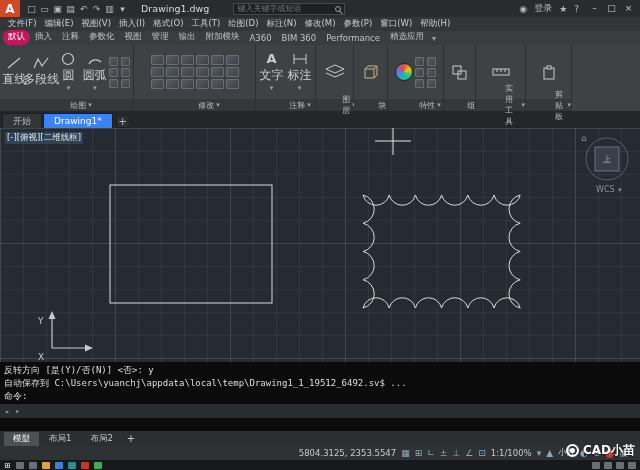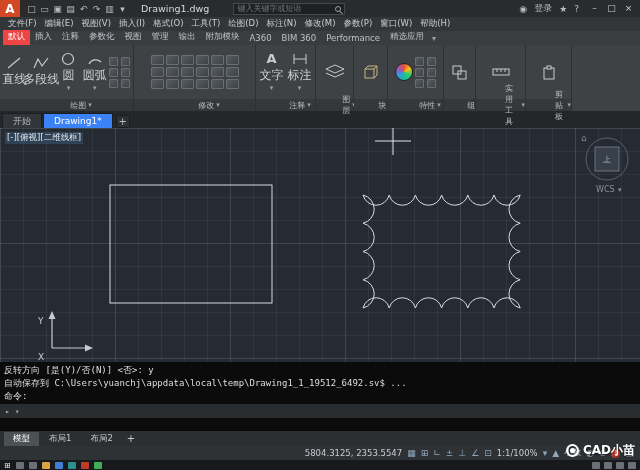--- a/index.html
+++ b/index.html
@@ -25,21 +25,21 @@
   .winbtns { display:flex; }
   .winbtn { width:17px; height:15px; text-align:center; line-height:15px; color:#c9cdd1; font-size:9px; }
 
   
   .menubar { display:flex; align-items:center; height:14px; background:#333639; padding-left:4px; }
   .menu-item { padding:0 4px; font-size:8.5px; color:#c9cdd1; white-space:nowrap; }
 
   
   .ribbontabs { display:flex; align-items:flex-end; height:14px; background:#3a3d40; padding-left:3px; }
   .rtab { padding:1px 5px 2px; font-size:8.5px; color:#bdc2c6; white-space:nowrap; }
-  .rtab.active { background:#ef4444; color:#fff; }
+  .rtab.active { background:#be185d; color:#fff;border-radius:7px; }
   .rtab-caret { color:#9aa0a5; font-size:8px; padding:0 3px 2px; }
 
   .ribbonbody { display:flex; height:66px; background:#3f4245; }
   .panel { display:flex; flex-direction:column; border-right:1px solid #2d2f31; flex:none; }
   .panel-body { flex:1; display:flex; align-items:center; justify-content:center; gap:2px; padding:2px 2px; }
   .panel-name { height:12px; background:#35373a; display:flex; align-items:center; justify-content:center;
                 gap:2px; font-size:8px; color:#b5babf;padding-left:29px; }
   .panel-filler { flex:1; background:#3f4245; }
   .tool { display:flex; flex-direction:column; align-items:center; justify-content:center; gap:1px; width:26px; }
   .tool-label { font-size:12px; color:#ccd1d5; white-space:nowrap; }
@@ -80,21 +80,21 @@
   .cmdinput .cicon { color:#9aa0a5; font-size:8px; }
   .cmdinput input { flex:1; background:transparent; border:0; outline:0; color:#9aa0a5; font-size:9px; font-family:inherit; }
 
   
   .layouttabs { display:flex; align-items:center; height:15px; background:#2c2f32; padding-left:4px; gap:1px; }
   .ltab { padding:1px 9px; font-size:8.5px; color:#c3c8cc; white-space:nowrap; }
   .ltab.active { background:#4c5154; color:#fff; }
   .ltab-new { margin-left:4px; color:#c3c8cc; font-size:10px; }
 
   .statusbar { display:flex; align-items:center; justify-content:flex-end; height:14px; background:#2f3235;
-               padding:0 6px; gap:5px; font-size:8.5px; color:#c6cbd0; white-space:nowrap; }
+               padding:0 12px; gap:5px; font-size:8.5px; color:#c6cbd0; white-space:nowrap; }
   .sicon { color:#8fa6bd; font-size:9px; }
   .badge-red { width:9px; height:9px; border-radius:50%; background:#c0392b; color:#fff;
                font-size:7px; line-height:9px; text-align:center; }
 
   .taskbar { display:flex; align-items:center; height:10px; background:#17191c; padding:0 4px; gap:5px; }
   .task-glyph { color:#e8ecef; font-size:8px; line-height:9px; }
   .tbico { width:8px; height:7px; border-radius:1px; background:#6a7076; }
   .c-yellow { background:#d9a441; } .c-blue { background:#3f7fd2; }
   .c-red { background:#c0392b; } .c-green { background:#3fae57; } .c-teal { background:#2e8f8f; }
   .tray { margin-left:auto; display:flex; gap:4px; align-items:center; }

